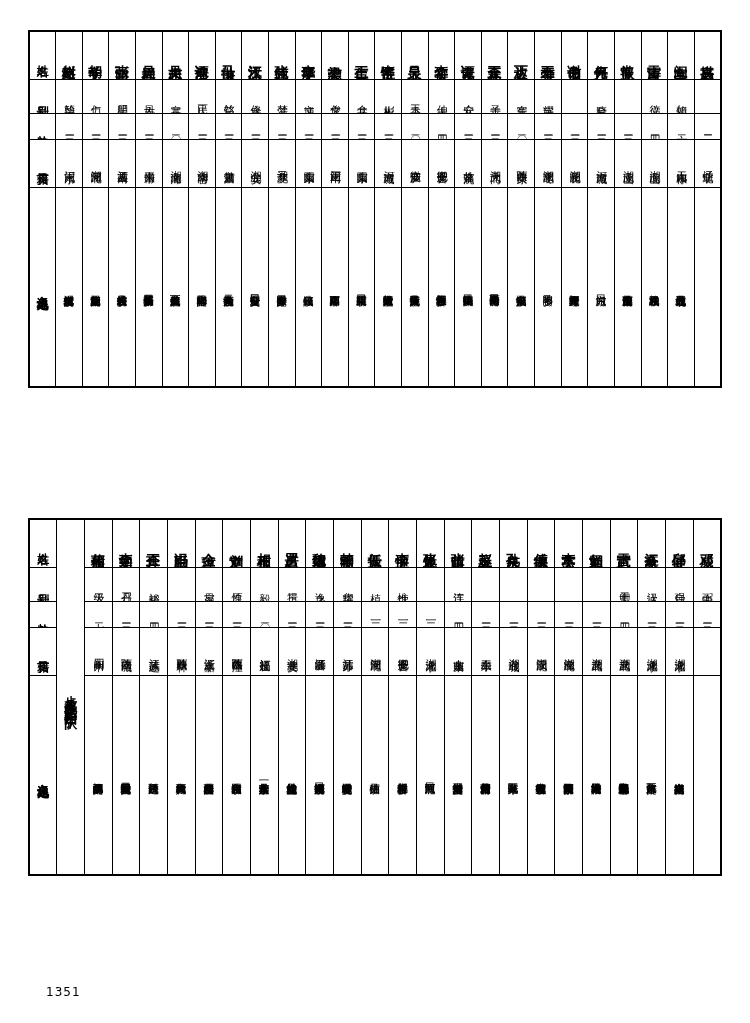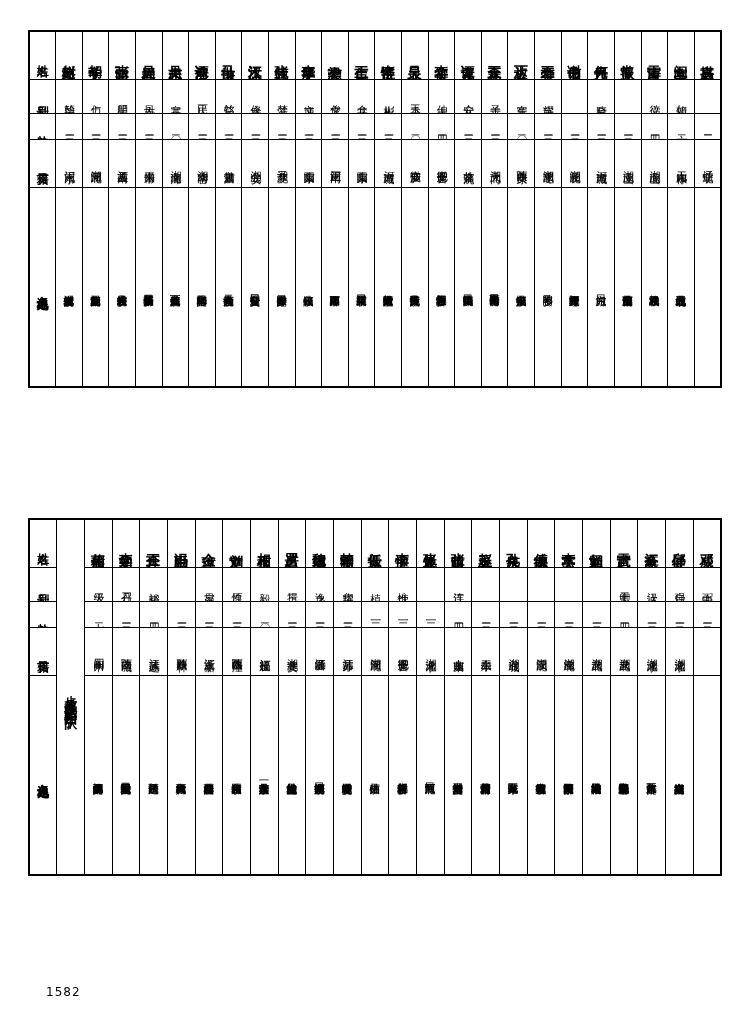--- a/index.html
+++ b/index.html
@@ -408,14 +408,14 @@
           <td class="addr">汉阳南乡索河李家岭孚茂兴号</td>
           <td class="addr">松滋涂家坝天兴亳号转</td>
           <td class="addr">鄂城保安门外十字街姚泰有号姚忠玉转</td>
           <td class="addr">浠水竹瓦市邮政交</td>
           <td class="addr">浠水城内裕丰祥布店交</td>
           <td class="addr"></td>
         </tr>
       </tbody>
   </table>
 
-  <div class="pagenum">1582</div>
+  <div class="pagenum">1351</div>
 </div>
 
 </body></html>

